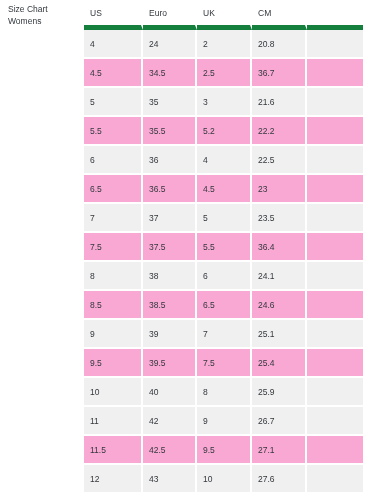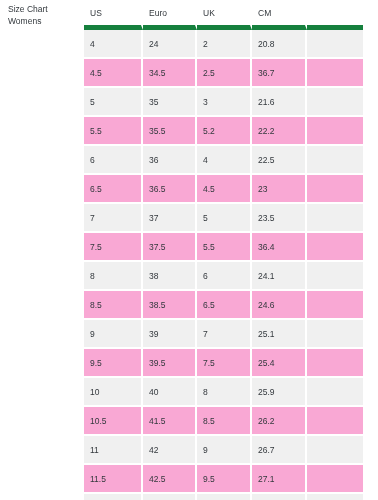--- a/index.html
+++ b/index.html
@@ -195,27 +195,20 @@
             <td>25.4</td>
             <td class="blank-cell"></td>
           </tr>
           <tr class="row-shaded">
             <td>10</td>
             <td>40</td>
             <td>8</td>
             <td>25.9</td>
             <td class="blank-cell"></td>
           </tr>
-          <tr class="row-plain">
-            <td>10.5</td>
-            <td>41.5</td>
-            <td>8.5</td>
-            <td>26.2</td>
-            <td class="blank-cell"></td>
-          </tr>
           <tr class="row-shaded">
             <td>11</td>
             <td>42</td>
             <td>9</td>
             <td>26.7</td>
             <td class="blank-cell"></td>
           </tr>
           <tr class="row-plain">
             <td>11.5</td>
             <td>42.5</td>

